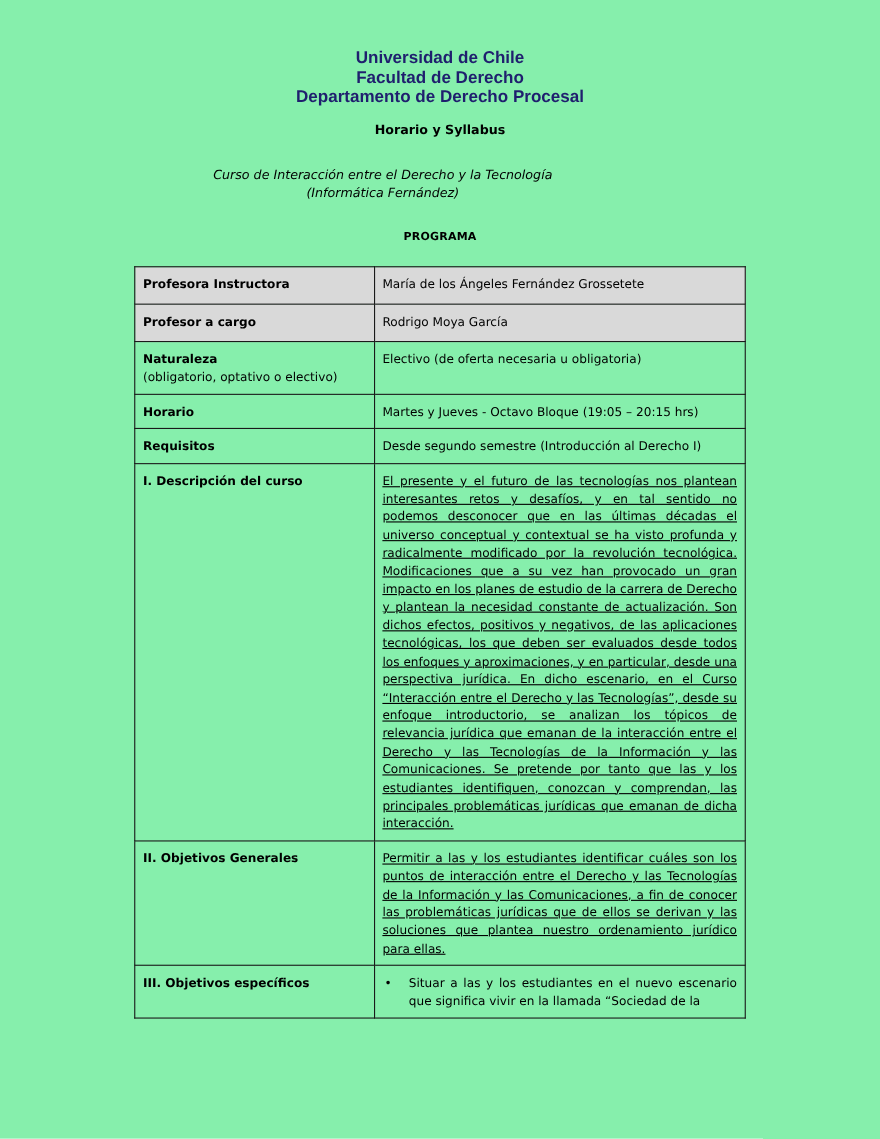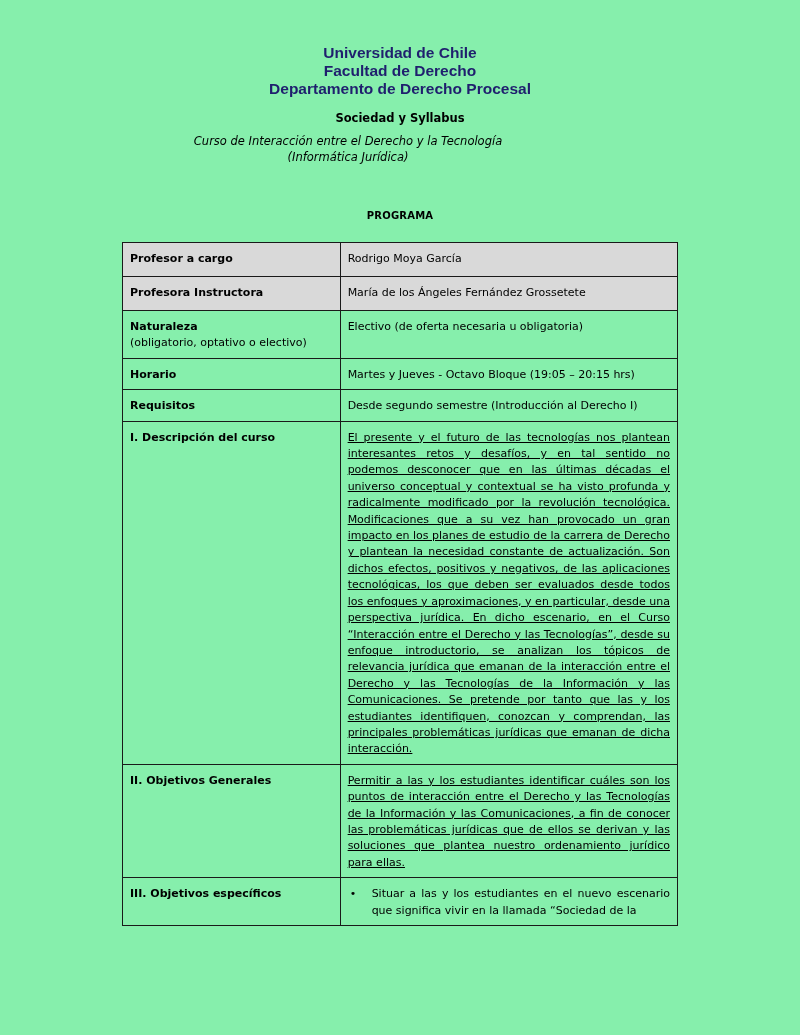--- a/index.html
+++ b/index.html
@@ -1,21 +1,21 @@
 <!DOCTYPE html>
 <html><head>
 <meta charset="utf-8">
 <style>
   html, body { margin: 0; padding: 0; background: #ffffff; }
   body { width: 800px; height: 1035px; position: relative; overflow: hidden; font-family: "Liberation Sans", sans-serif; color: #000; }
   .page { position: absolute; left: 0; top: 0; width: 800px; height: 1035px; background: #86efac; }
   .header-block { position: absolute; left: 0; top: 44px; width: 800px; text-align: center; }
   .uni-line { font-family: "Liberation Sans", sans-serif; font-weight: bold; color: #1f1f6e; font-size: 15.5px; line-height: 18px; }
   .doc-subtitle { position: absolute; left: 0; top: 111px; width: 800px; text-align: center; font-family: "DejaVu Sans", sans-serif; font-weight: bold; font-size: 11.5px; }
-  .course-block { position: absolute; left: 0; top: 133px; width: 696px; text-align: center; font-family: "DejaVu Sans", sans-serif; font-style: italic; font-size: 11.5px; line-height: 16px; }
+  .course-block { position: absolute; left: 0; top: 151px; width: 696px; text-align: center; font-family: "DejaVu Sans", sans-serif; font-style: italic; font-size: 11.5px; line-height: 16px; }
   .section-title { position: absolute; left: 0; top: 210px; width: 800px; text-align: center; font-family: "DejaVu Sans", sans-serif; font-size: 10px; font-weight: 600; letter-spacing: 0.2px; }
 
   table.prog { position: absolute; left: 122px; top: 242px; width: 556px; border-collapse: collapse; font-family: "DejaVu Sans", sans-serif; font-size: 11px; }
   table.prog td { border: 1.5px solid #1a1a1a; vertical-align: top; padding: 8px 7px 6px 7px; line-height: 16.4px; }
   table.prog td.lbl { width: 203px; font-weight: bold; }
   table.prog td.val { width: 323px; }
   table.prog td .sub { font-weight: normal; }
   tr.gray td { background: #d9d9d9; }
   .just { text-align: justify; text-decoration: underline; }
   .bullet-row { display: flex; }
@@ -26,38 +26,38 @@
 <body>
 
 <div class="page">
 
   <div class="header-block">
     <div class="uni-line">Universidad de Chile</div>
     <div class="uni-line">Facultad de Derecho</div>
     <div class="uni-line">Departamento de Derecho Procesal</div>
   </div>
 
-  <div class="doc-subtitle">Sociedad y Syllabus</div>
+  <div class="doc-subtitle">Horario y Syllabus</div>
 
   <div class="course-block">
     <div>Curso de Interacción entre el Derecho y la Tecnología</div>
-    <div>(Informática Jurídica)</div>
+    <div>(Informática Fernández)</div>
   </div>
 
   <div class="section-title">PROGRAMA</div>
 
   <table class="prog">
     <tbody>
         <tr class="gray" style="height:34px;">
+      <td class="lbl">Profesora Instructora</td>
+      <td class="val">María de los Ángeles Fernández Grossetete</td>
+    </tr>
+    <tr class="gray" style="height:34px;">
       <td class="lbl">Profesor a cargo</td>
       <td class="val">Rodrigo Moya García</td>
-    </tr>
-    <tr class="gray" style="height:34px;">
-      <td class="lbl">Profesora Instructora</td>
-      <td class="val">María de los Ángeles Fernández Grossetete</td>
     </tr>
     <tr style="height:47px;">
       <td class="lbl">
         <div>Naturaleza</div>
         <div class="sub">(obligatorio, optativo o electivo)</div>
       </td>
       <td class="val">Electivo (de oferta necesaria u obligatoria)</td>
     </tr>
     <tr style="height:28px;">
       <td class="lbl">Horario</td>

